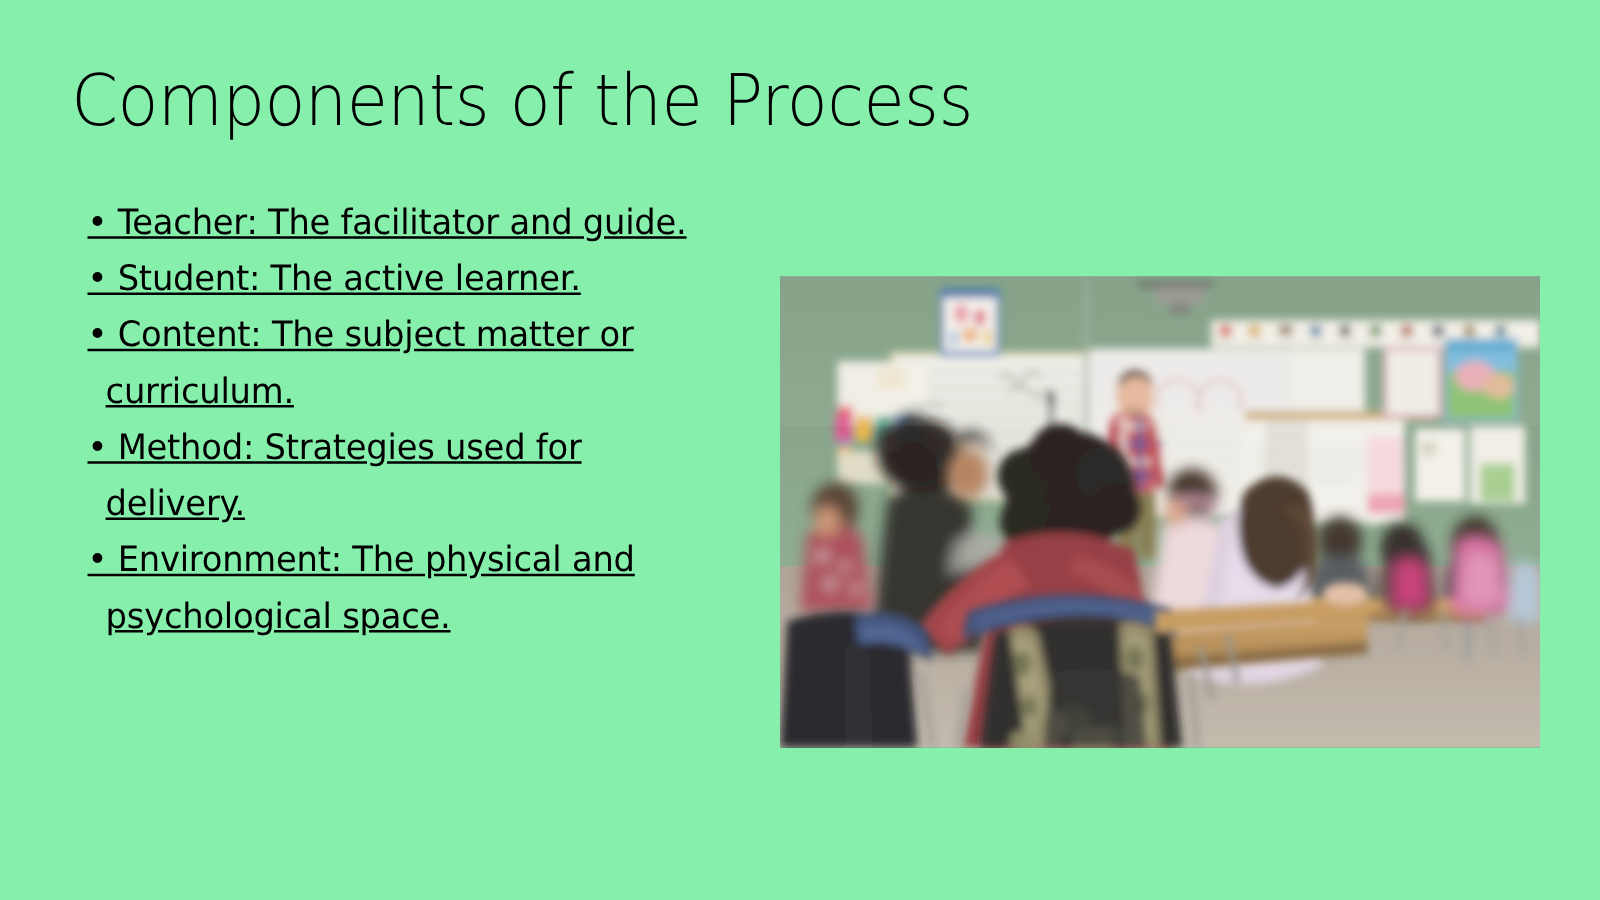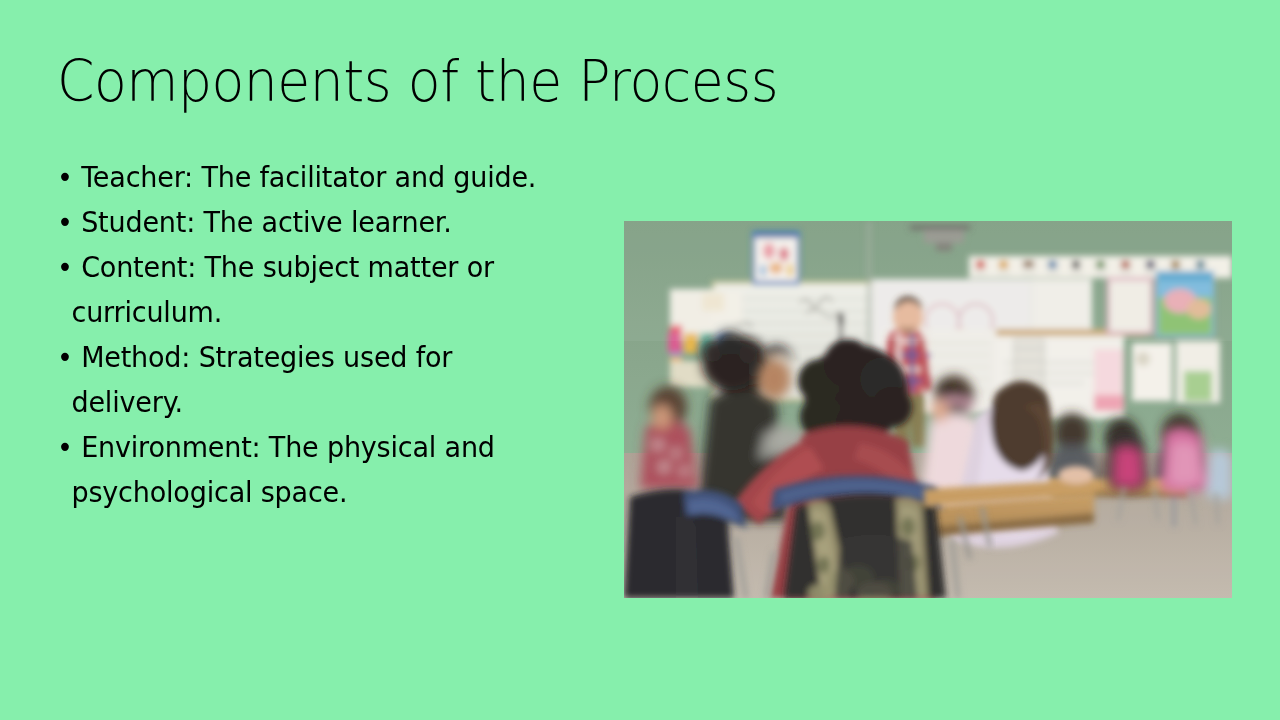--- a/index.html
+++ b/index.html
@@ -36,23 +36,24 @@
     line-height: 1.12;
     color: #000000;
     white-space: nowrap;
     transform: scaleX(0.94);
     transform-origin: left center;
   }
 
   
   .body-block {
     position: absolute;
-    left: 57px;
+    left: 70px;
     top: 155px;
     width: 520px;
+    text-decoration: underline;
   }
   .bullet-line {
     font-family: "DejaVu Sans", "Liberation Sans", sans-serif;
     font-size: 28px;
     font-weight: 400;
     line-height: 45px;
     color: #000000;
     letter-spacing: -0.2px;
     text-indent: -15px;
     padding-left: 15px;

